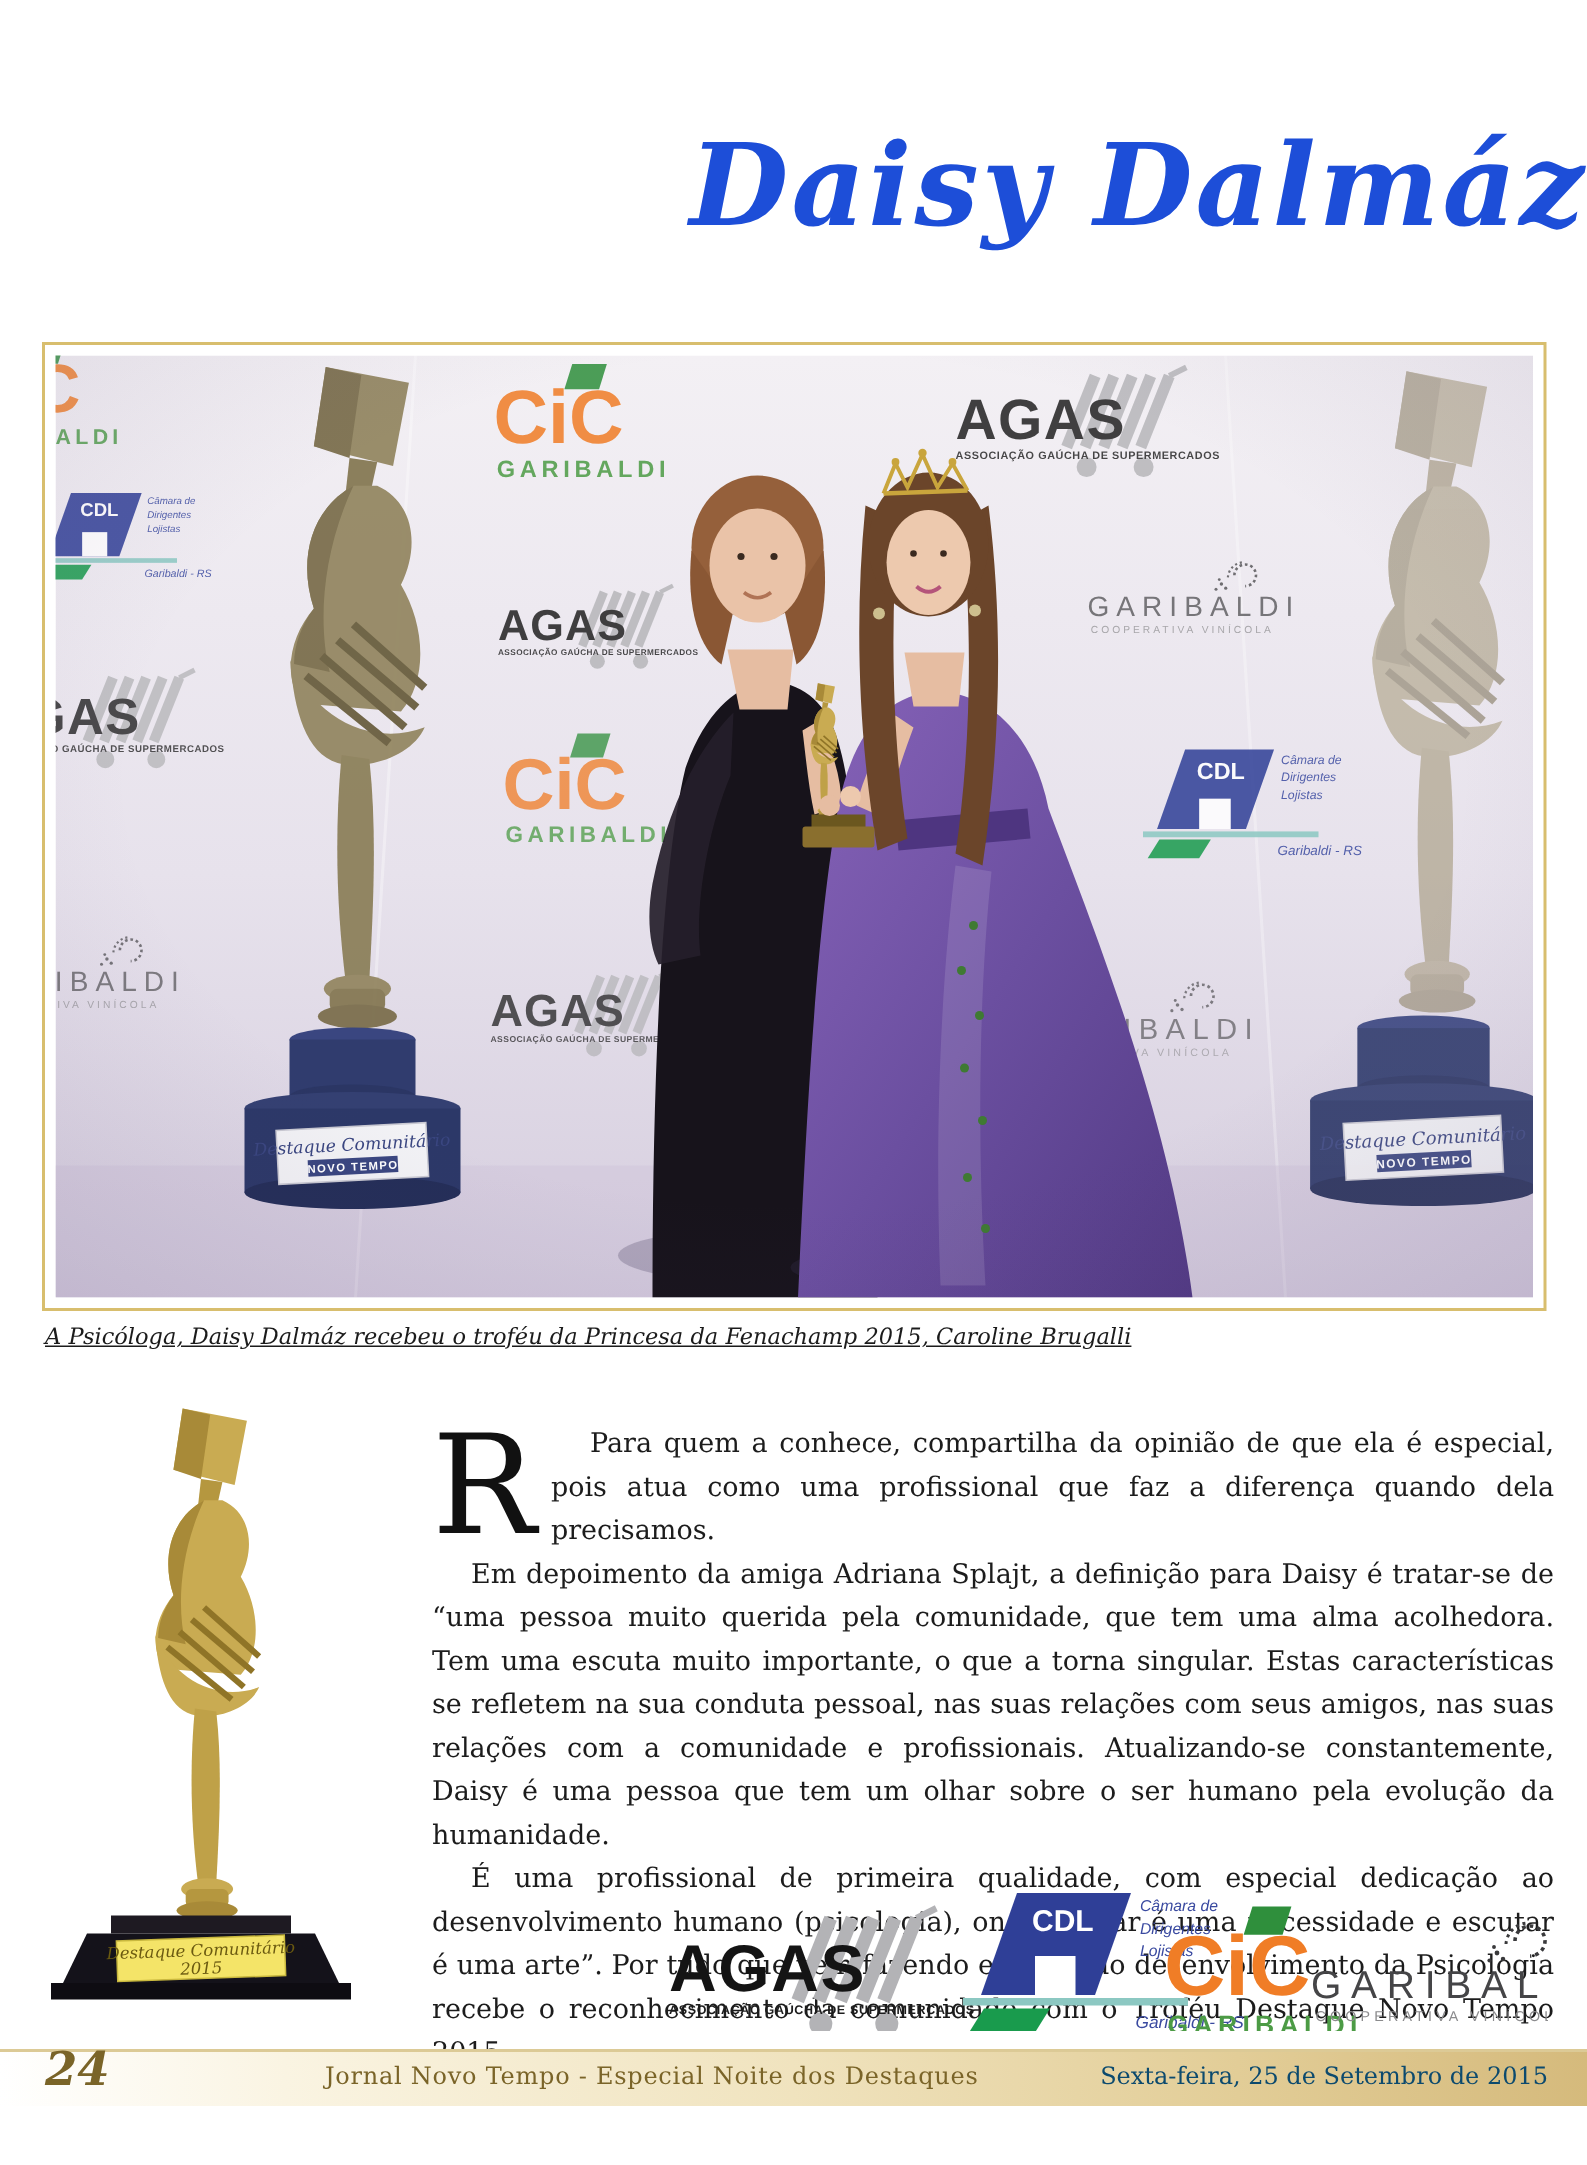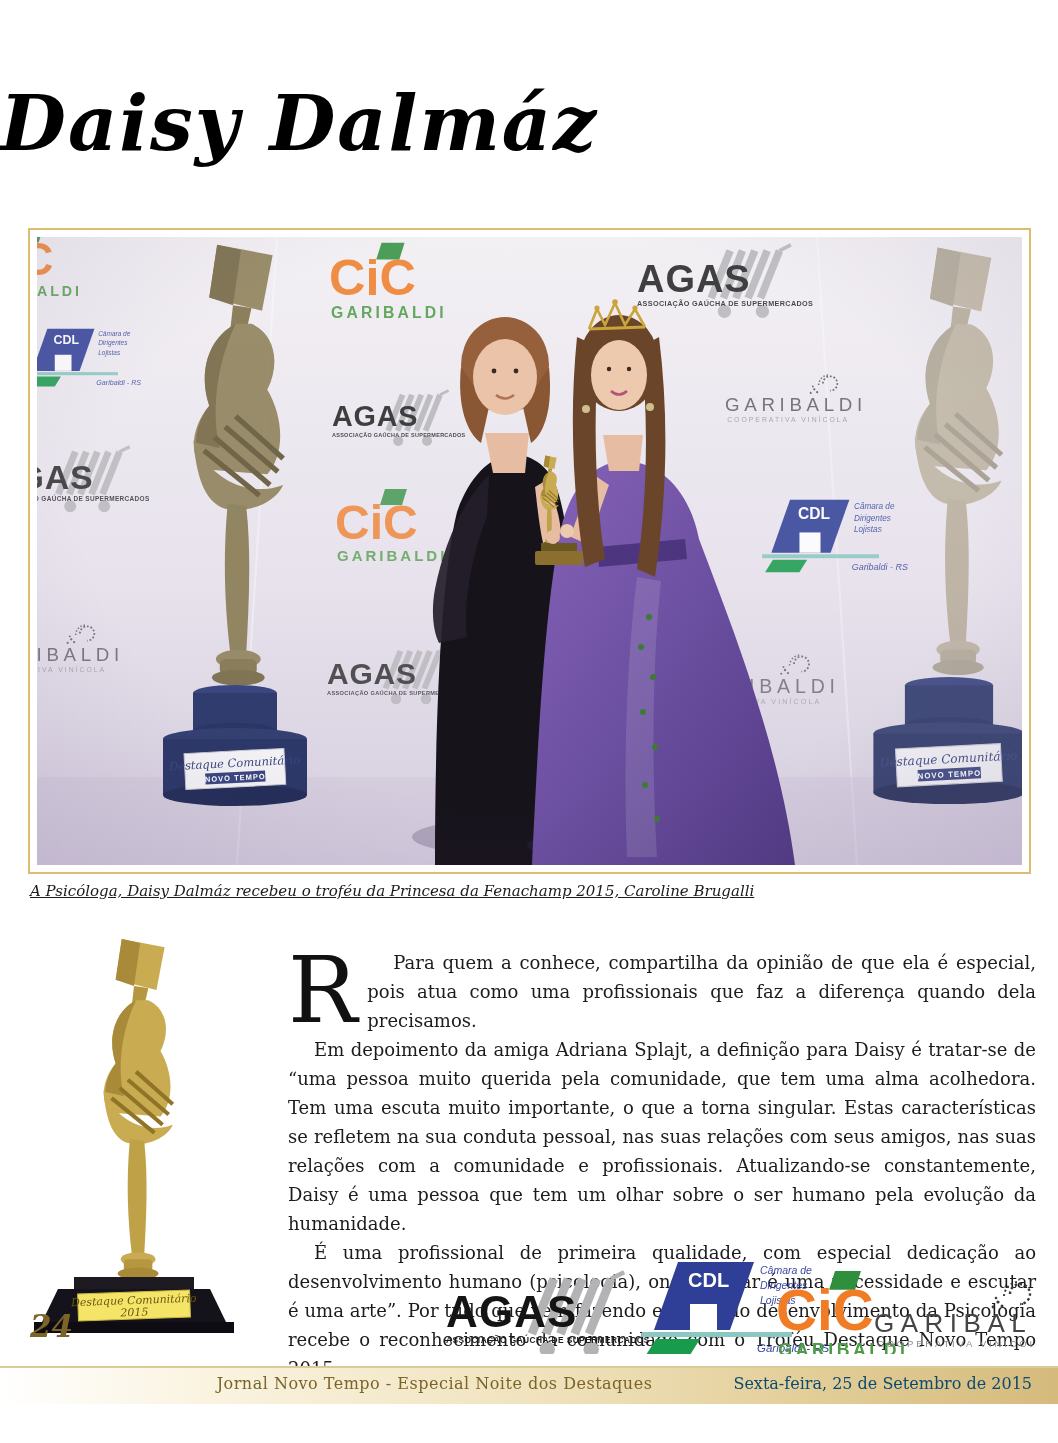--- a/index.html
+++ b/index.html
@@ -2,22 +2,22 @@
 <html><head>
 <meta charset="utf-8">
 <style>
   html,body{margin:0;padding:0;background:#fff;}
   #page{
     position:relative;width:1058px;height:1443px;background:#fff;
     font-family:"DejaVu Serif",serif;overflow:hidden;
   }
   
   .title{
-    position:absolute;top:78px;left:0;width:100%;text-align:left;
-    font-size:76px;font-style:italic;font-weight:bold;color:#000000;
+    position:absolute;top:78px;left:0;width:100%;text-align:right;
+    font-size:76px;font-style:italic;font-weight:bold;color:#1d4ed8;
     letter-spacing:2px;line-height:1.2;
   }
   
   .photo-frame{
     position:absolute;left:28px;top:228px;width:985px;height:628px;
     border:2px solid #D8BE6E;padding:7px;background:#fff;
   }
   .photo-frame svg{display:block;}
   
   .caption{
@@ -46,21 +46,21 @@
     border-top:2px solid #DCCA96;
   }
   .footer-center{
     position:absolute;left:0;top:1374px;width:869px;text-align:center;
     font-size:16px;color:#7A6428;letter-spacing:.5px;
   }
   .footer-date{
     position:absolute;right:26px;top:1374px;font-size:16px;color:#0c4a6e;
   }
   .page-number{
-    position:absolute;left:30px;top:1308px;font-size:31px;font-style:italic;
+    position:absolute;left:30px;top:1362px;font-size:31px;font-style:italic;
     font-weight:bold;color:#7A6428;
   }
   text{font-family:"Liberation Sans",sans-serif;}
   .script{font-family:"DejaVu Serif",serif;font-style:italic;}
 </style>
 </head>
 <body>
 
 <svg width="0" height="0" style="position:absolute" aria-hidden="true">
   <defs>
@@ -271,21 +271,21 @@
       <g transform="rotate(-2 106 370)">
         <rect x="50" y="357" width="112" height="27" fill="#F4E468" stroke="#C9B83E"></rect>
         <text class="script" x="106" y="369" text-anchor="middle" font-size="11" fill="#6B5A10">Destaque Comunitário</text>
         <text class="script" x="106" y="381" text-anchor="middle" font-size="11" fill="#6B5A10">2015</text>
       </g>
     </svg>
   </div>
 
   <div class="article">
     <span class="dropcap">R</span>
-    <p class="ind">Para quem a conhece, compartilha da opinião de que ela é especial, pois atua como uma profissionais que faz a diferença quando dela precisamos.</p>
+    <p class="ind">Para quem a conhece, compartilha da opinião de que ela é especial, pois atua como uma profissional que faz a diferença quando dela precisamos.</p>
     <p class="ind">Em depoimento da amiga Adriana Splajt, a definição para Daisy é tratar-se de “uma pessoa muito querida pela comunidade, que tem uma alma acolhedora. Tem uma escuta muito importante, o que a torna singular. Estas características se refletem na sua conduta pessoal, nas suas relações com seus amigos, nas suas relações com a comunidade e profissionais. Atualizando-se constantemente, Daisy é uma pessoa que tem um olhar sobre o ser humano pela evolução da humanidade.</p>
     <p class="ind">É uma profissional de primeira qualidade, com especial dedicação ao desenvolvimento humano (psicologia), onde o falar é uma necessidade e escutar é uma arte”. Por tudo que vem fazendo em prol do desenvolvimento da Psicologia recebe o reconhecimento da comunidade com o Troféu Destaque Novo Tempo 2015.</p>
   </div>
 
   <div class="sponsors">
     <svg width="586" height="98" viewBox="0 0 586 98">
       <use href="#logo-agas" transform="translate(0,14) scale(1.1)"></use>
       <use href="#logo-cdl" transform="translate(196,0)"></use>
       <use href="#logo-cic" transform="translate(330,22) scale(1.18)"></use>
       <use href="#logo-gar" transform="translate(428,22)"></use>

